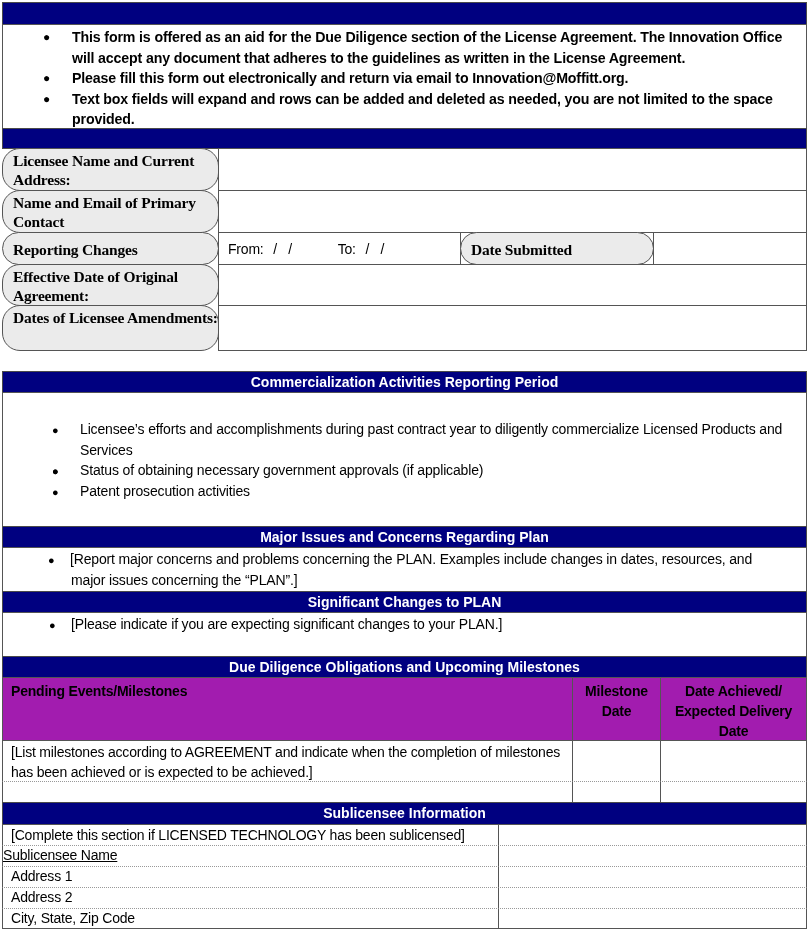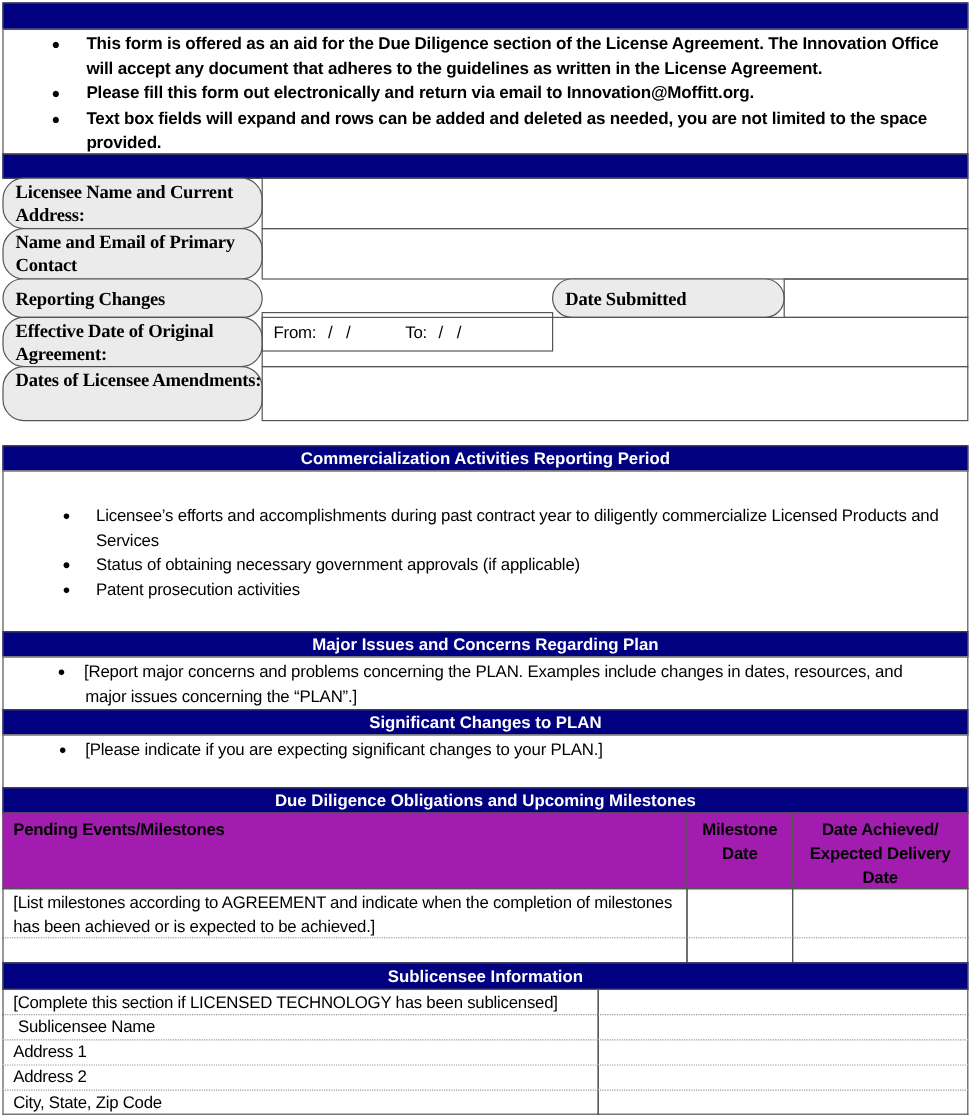--- a/index.html
+++ b/index.html
@@ -38,21 +38,21 @@
 
 <div>
 
   <div class="cell label-cell" style="left:2px; top:148px; width:217px; height:43px;">Licensee Name and Current Address:</div>
   <div class="cell" style="left:218px; top:148px; width:589px; height:43px;"></div>
 
   <div class="cell label-cell" style="left:2px; top:190px; width:217px; height:43px;">Name and Email of Primary Contact</div>
   <div class="cell" style="left:218px; top:190px; width:589px; height:43px;"></div>
 
   <div class="cell label-cell" style="left:2px; top:232px; width:217px; height:33px; padding-top:7px;">Reporting Changes</div>
-  <div class="cell plain" style="left:218px; top:232px; width:243px; height:33px; padding:6px 0 0 9px; word-spacing:2px;margin-top:28px;">
+  <div class="cell plain" style="left:218px; top:232px; width:243px; height:33px; padding:6px 0 0 9px; word-spacing:2px;">
     <span>From:</span>
     <span style="margin-left:4px; white-space:pre;">/  /</span>
     <span style="margin-left:40px;">To:</span>
     <span style="margin-left:4px; white-space:pre;">/  /</span>
   </div>
   <div class="cell label-cell" style="left:460px; top:232px; width:194px; height:33px; padding-top:7px;">Date Submitted</div>
   <div class="cell" style="left:653px; top:232px; width:154px; height:33px;"></div>
 
   <div class="cell label-cell" style="left:2px; top:264px; width:217px; height:42px;">Effective Date of Original Agreement:</div>
   <div class="cell" style="left:218px; top:264px; width:589px; height:42px;"></div>
@@ -98,21 +98,21 @@
   <div class="cell plain dotted-top" style="left:2px; top:781px; width:571px; height:22px; border-top:1px dotted #999;"></div>
   <div class="cell dotted-top" style="left:572px; top:781px; width:89px; height:22px; border-top:1px dotted #999;"></div>
   <div class="cell dotted-top" style="left:660px; top:781px; width:147px; height:22px; border-top:1px dotted #999;"></div>
 </div>
 
 <div class="abs navy navy-title" style="left:2px; top:802px; width:805px; height:23px;">Sublicensee Information</div>
 <div>
   <div class="cell plain" style="left:2px; top:824px; width:497px; height:22px; padding:0 0 0 8px; line-height:20px; border-bottom:none;">[Complete this section if LICENSED TECHNOLOGY has been sublicensed]</div>
   <div class="cell" style="left:498px; top:824px; width:309px; height:22px; border-bottom:none;"></div>
 
-  <div class="cell plain" style="left:2px; top:845px; width:497px; height:21px; padding:0 0 0 12px; line-height:19px; border-top:1px dotted #999; border-bottom:none;">Sublicensee Name</div>
+  <div class="cell plain" style="left:2px; top:845px; width:497px; height:21px; padding:0 0 0 0; line-height:19px; border-top:1px dotted #999; border-bottom:none;text-decoration:underline;">Sublicensee Name</div>
   <div class="cell" style="left:498px; top:845px; width:309px; height:21px; border-top:1px dotted #999; border-bottom:none;"></div>
 
   <div class="cell plain" style="left:2px; top:866px; width:497px; height:21px; padding:0 0 0 8px; line-height:19px; border-top:1px dotted #999; border-bottom:none;">Address 1</div>
   <div class="cell" style="left:498px; top:866px; width:309px; height:21px; border-top:1px dotted #999; border-bottom:none;"></div>
 
   <div class="cell plain" style="left:2px; top:887px; width:497px; height:21px; padding:0 0 0 8px; line-height:19px; border-top:1px dotted #999; border-bottom:none;">Address 2</div>
   <div class="cell" style="left:498px; top:887px; width:309px; height:21px; border-top:1px dotted #999; border-bottom:none;"></div>
 
   <div class="cell plain" style="left:2px; top:908px; width:497px; height:21px; padding:0 0 0 8px; line-height:19px; border-top:1px dotted #999;">City, State, Zip Code</div>
   <div class="cell" style="left:498px; top:908px; width:309px; height:21px; border-top:1px dotted #999;"></div>

